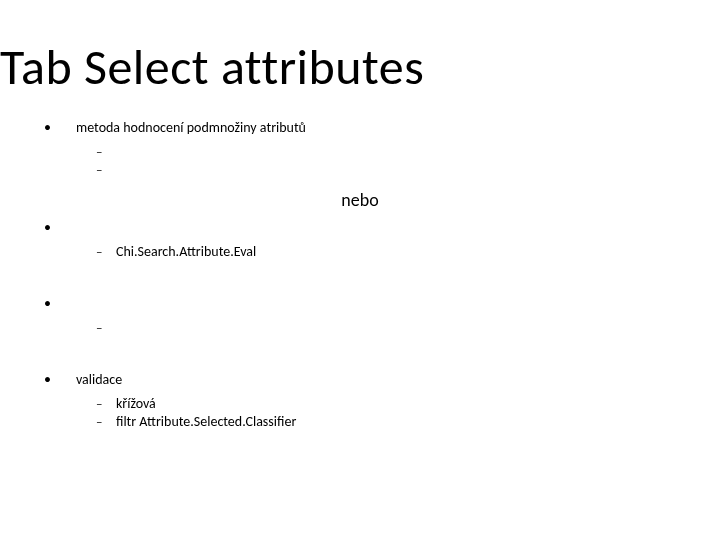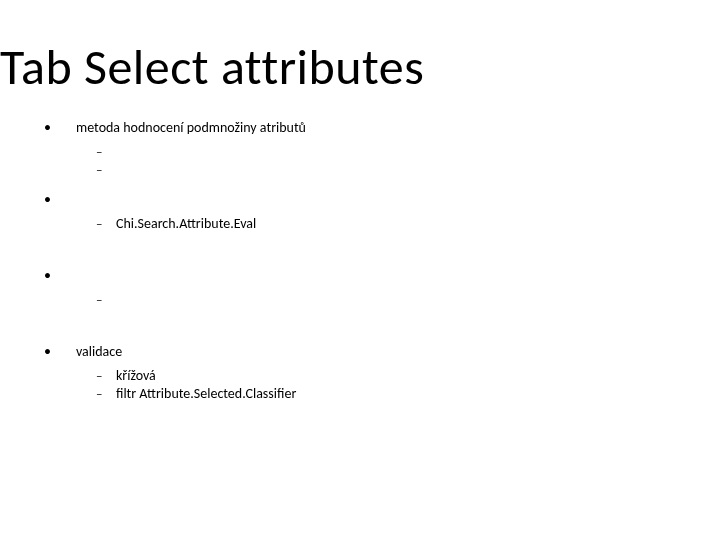--- a/index.html
+++ b/index.html
@@ -31,20 +31,21 @@
     </div>
     <div class="sub-list">
       <div class="sub-row">
         <div class="sub-dash">–</div>
       </div>
       <div class="sub-row">
         <div class="sub-dash">–</div>
       </div>
     </div>
 
+    <div class="nebo">nebo</div>
 
     <div class="bullet-row">
       <div class="bullet-dot">•</div>
     </div>
     <div class="sub-list">
       <div class="sub-row">
         <div class="sub-dash">–</div>
         <div class="sub-text">Chi.Search.Attribute.Eval</div>
       </div>
     </div>

